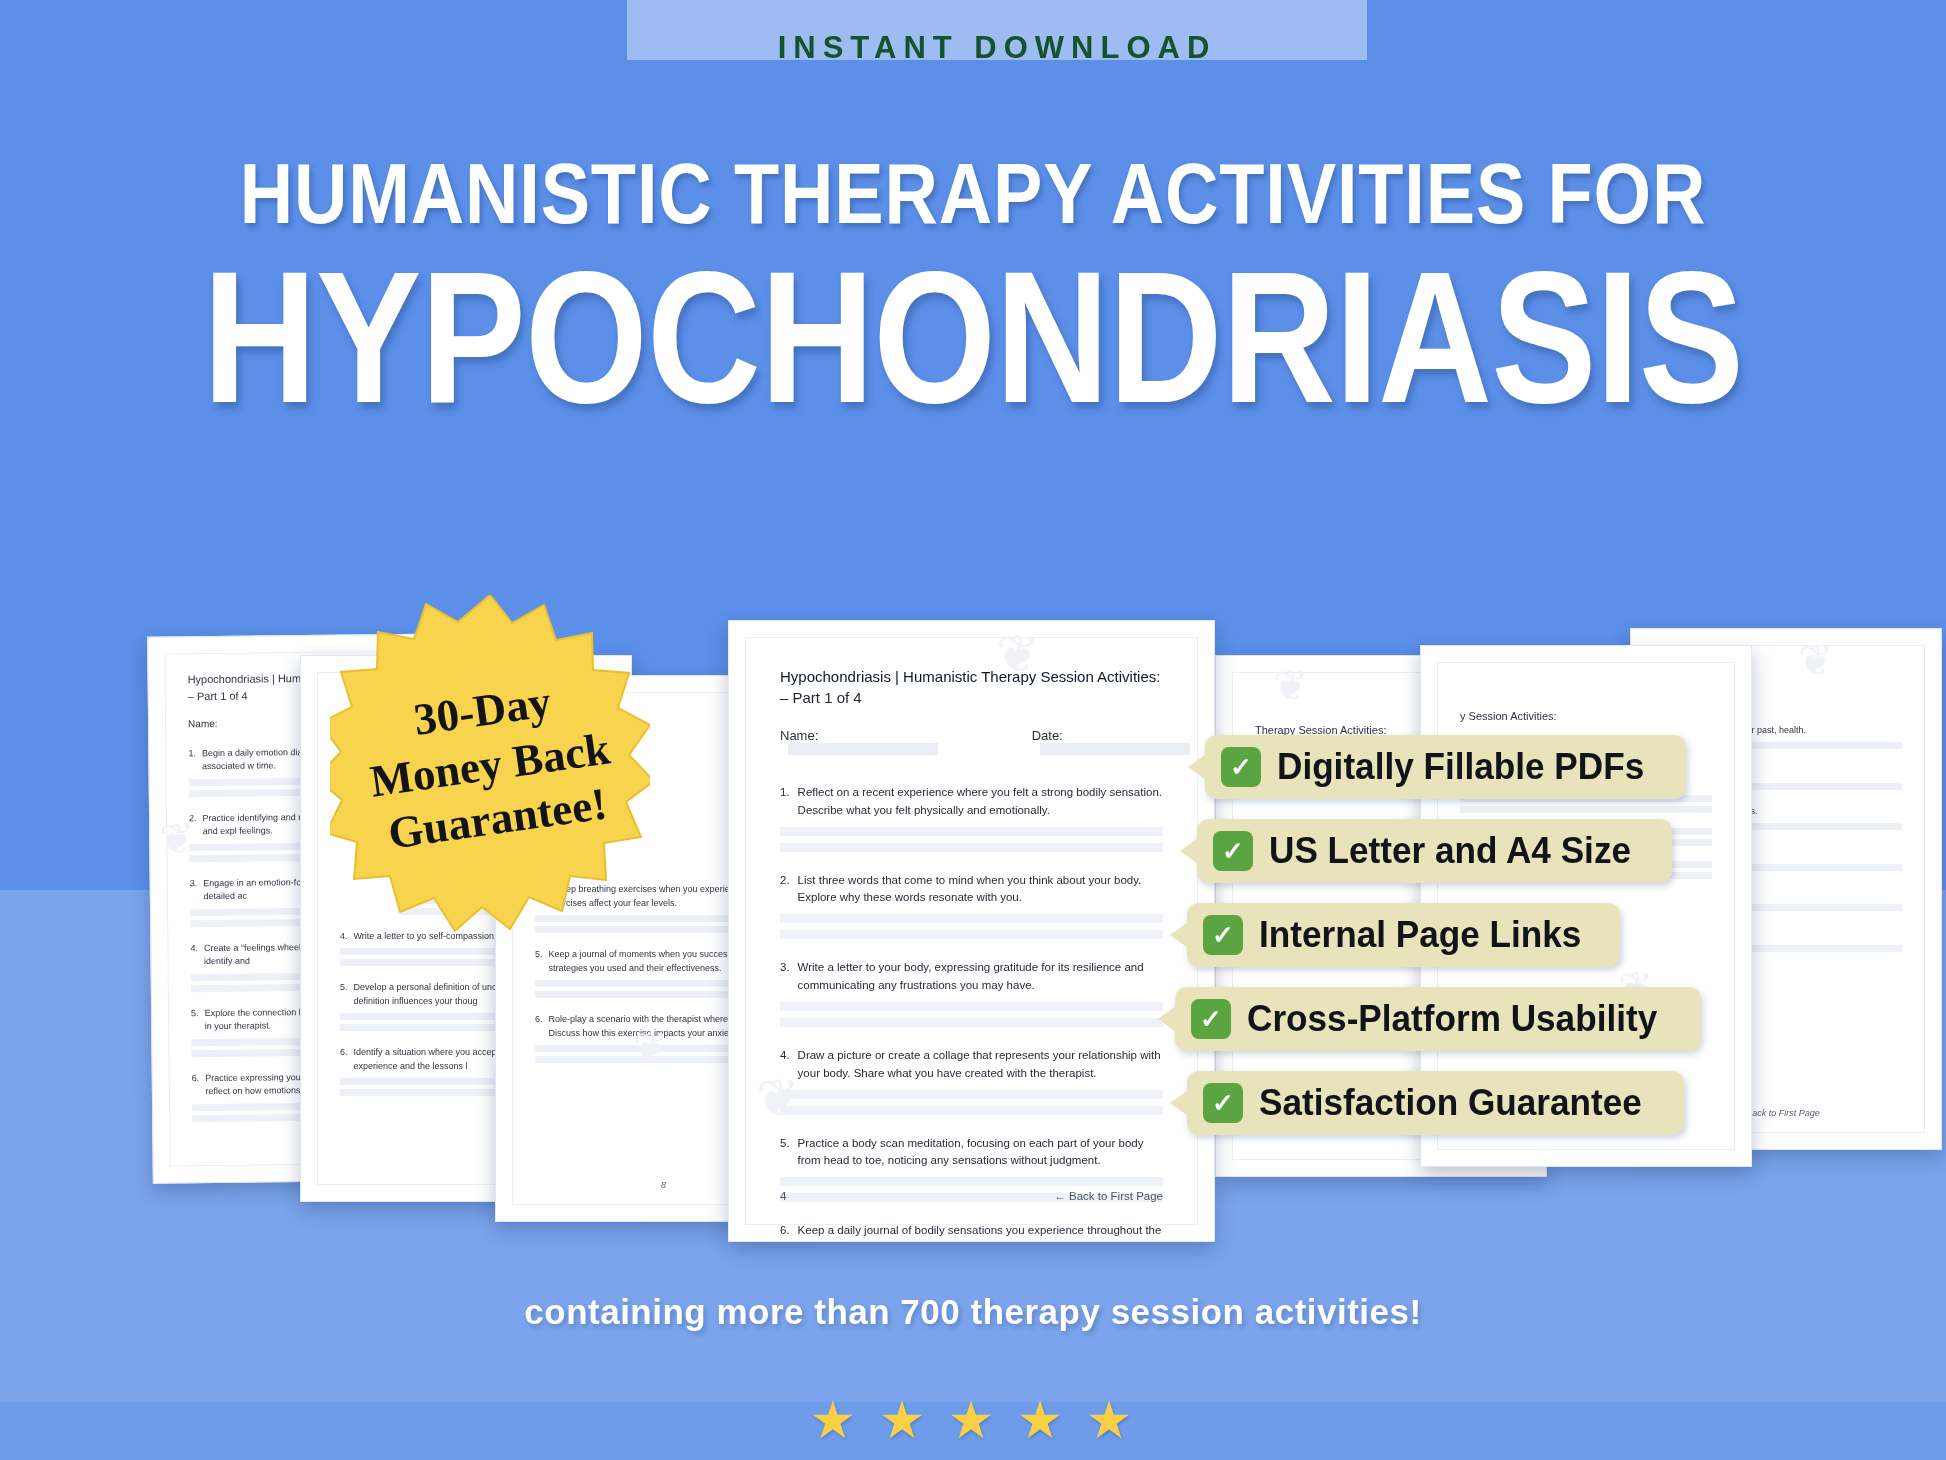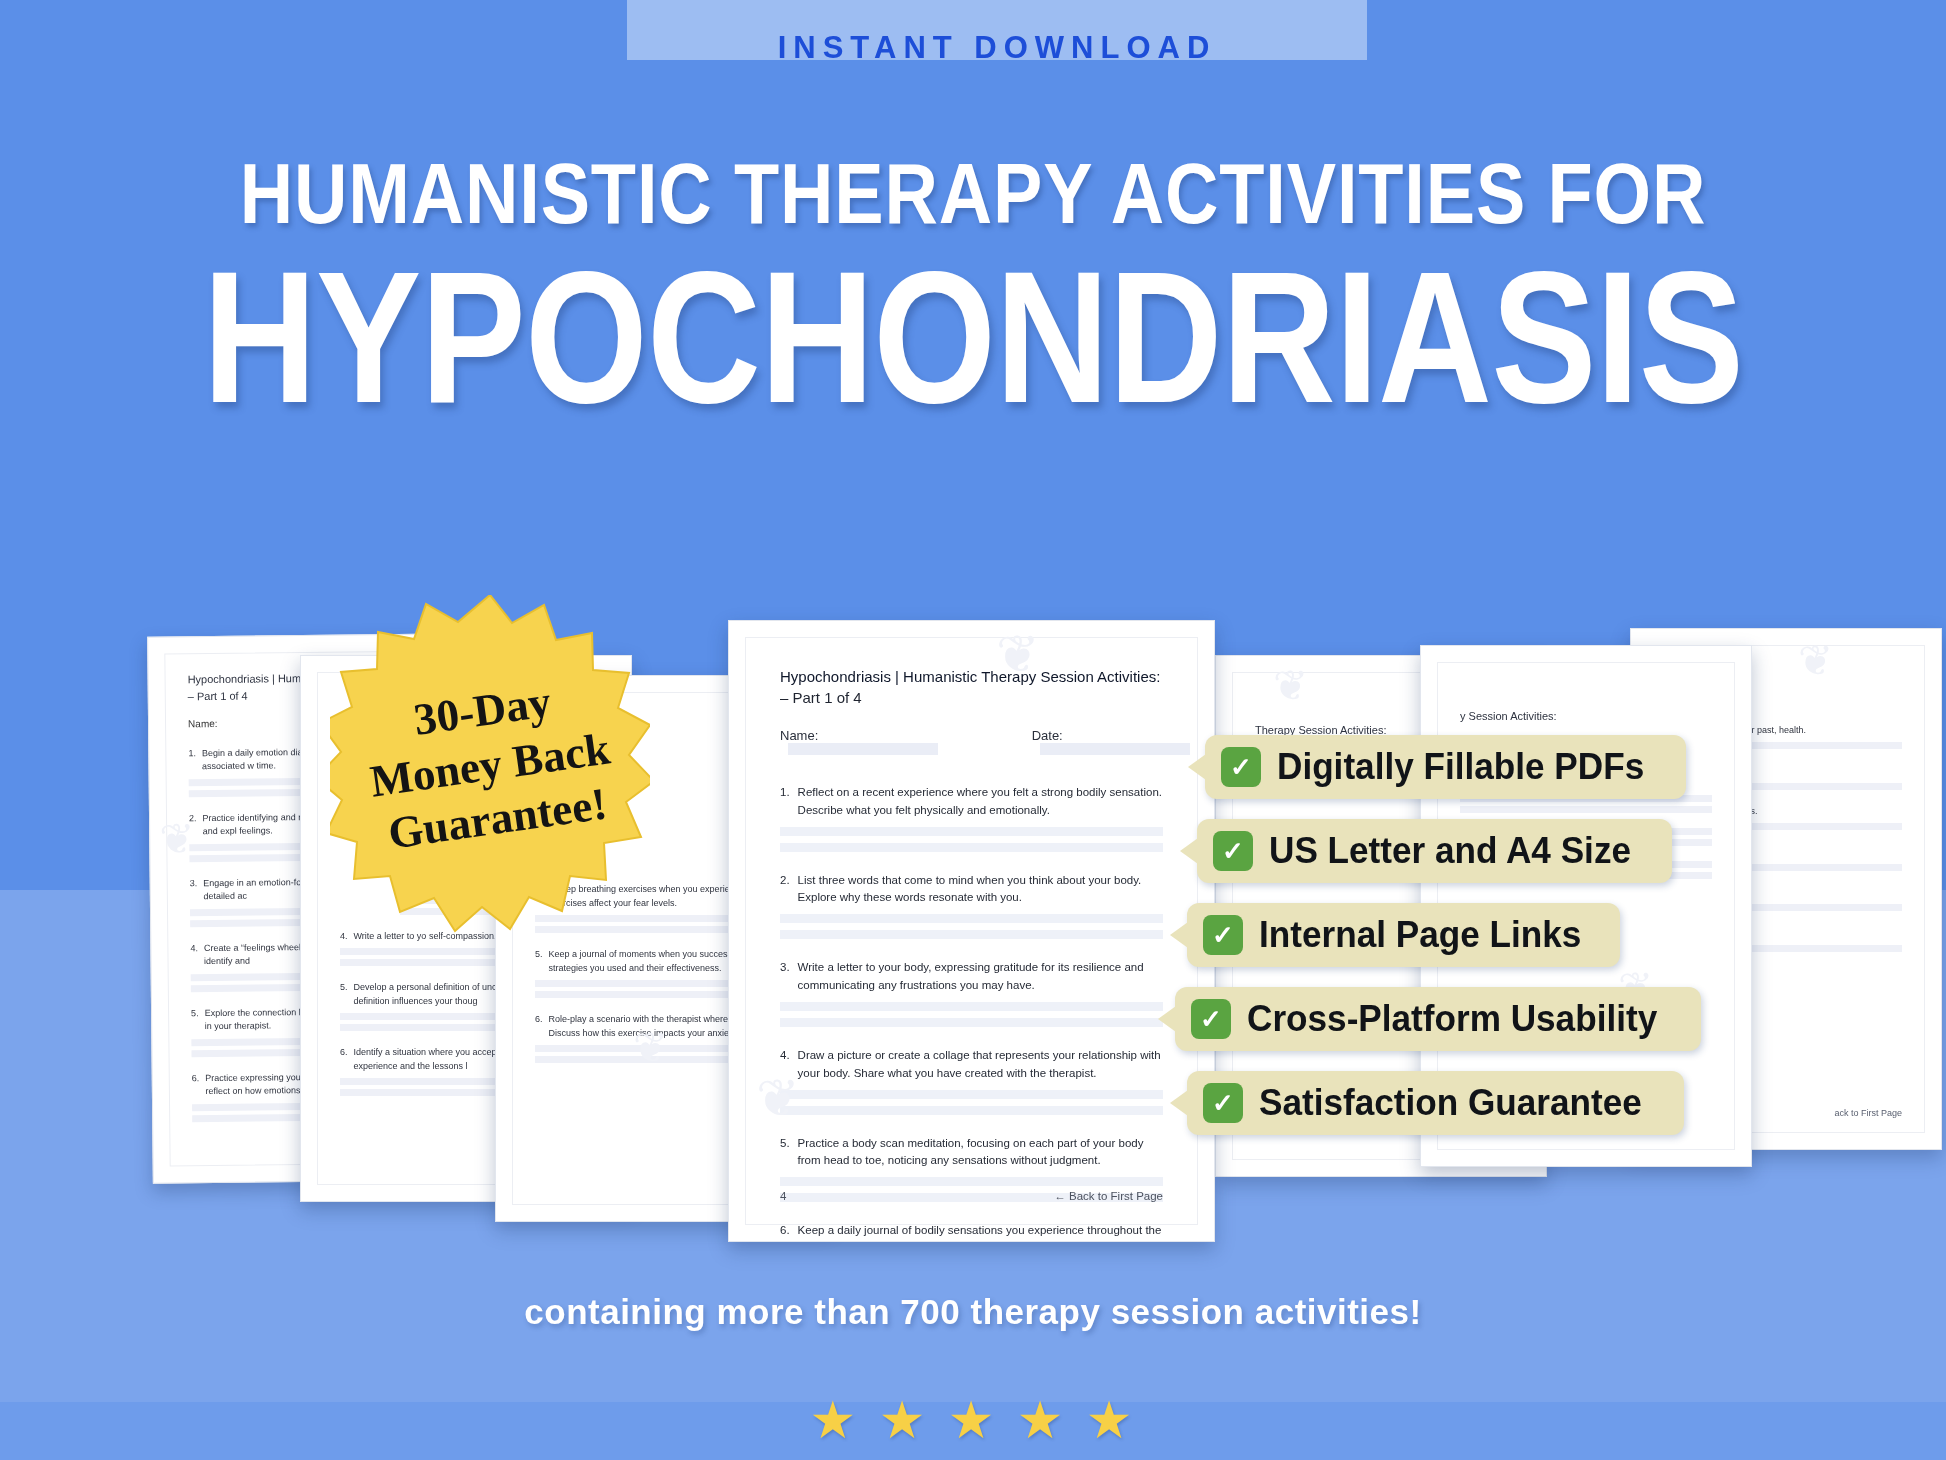--- a/index.html
+++ b/index.html
@@ -18,21 +18,21 @@
   }
 
   
   .instant-banner{
     position:absolute;left:627px;top:0;width:740px;height:60px;
     background:#9dbdf2;
     display:flex;align-items:center;justify-content:center;
     z-index:40;
   }
   .instant-banner span{
-    color:#1d4ed8;font-size:31px;font-weight:bold;letter-spacing:7px;margin-top:36px;
+    color:#14532d;font-size:31px;font-weight:bold;letter-spacing:7px;margin-top:36px;
   }
 
   
   .title-wrap{position:absolute;left:0;right:0;top:150px;text-align:center;z-index:30;}
   .title-1{
     color:#ffffff;
     font-family:"Liberation Sans Narrow","Liberation Sans",sans-serif;
     font-size:86px;font-weight:bold;letter-spacing:1px;
     line-height:1;
     transform:scaleX(0.86);
@@ -64,21 +64,21 @@
   }
   .pg-sub{font-size:11px;color:#2e3340;margin:2px 0 0 22px;}
   .pg-namerow{display:flex;gap:42px;margin:16px 0 0 22px;font-size:10px;color:#333;}
   .pg-items{margin:18px 22px 0 22px;}
   .pg-item{margin-bottom:15px;}
   .pg-item-text{font-size:9px;color:#30343f;line-height:1.5;display:flex;gap:6px;}
   .pg-rule{height:7px;background:#eef0f7;margin-top:5px;}
   .pg-rule.s2{margin-top:4px;}
   .pg-foot{
     position:absolute;left:22px;right:22px;bottom:14px;
-    display:flex;justify-content:flex-end;font-size:9px;color:#5a6070;
+    display:flex;justify-content:center;font-size:9px;color:#5a6070;font-style:italic;
   }
   .pg-watermark{
     position:absolute;color:#f0f2f8;font-size:42px;pointer-events:none;
   }
 
   
   #pageA{left:150px;top:35px;width:320px;height:545px;transform:rotate(-0.6deg);}
   #pageB{left:300px;top:55px;width:330px;height:545px;}
   #pageC{left:495px;top:75px;width:335px;height:545px;}
   #pageMain{left:728px;top:20px;width:485px;height:620px;}

